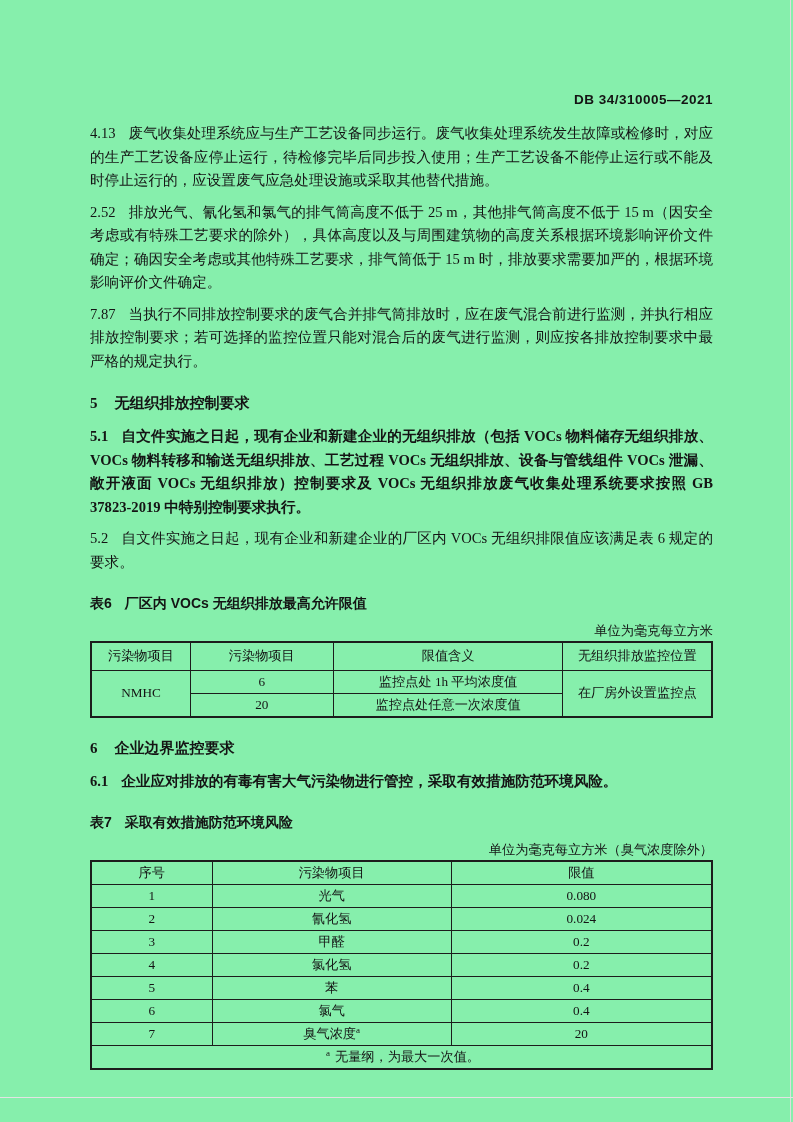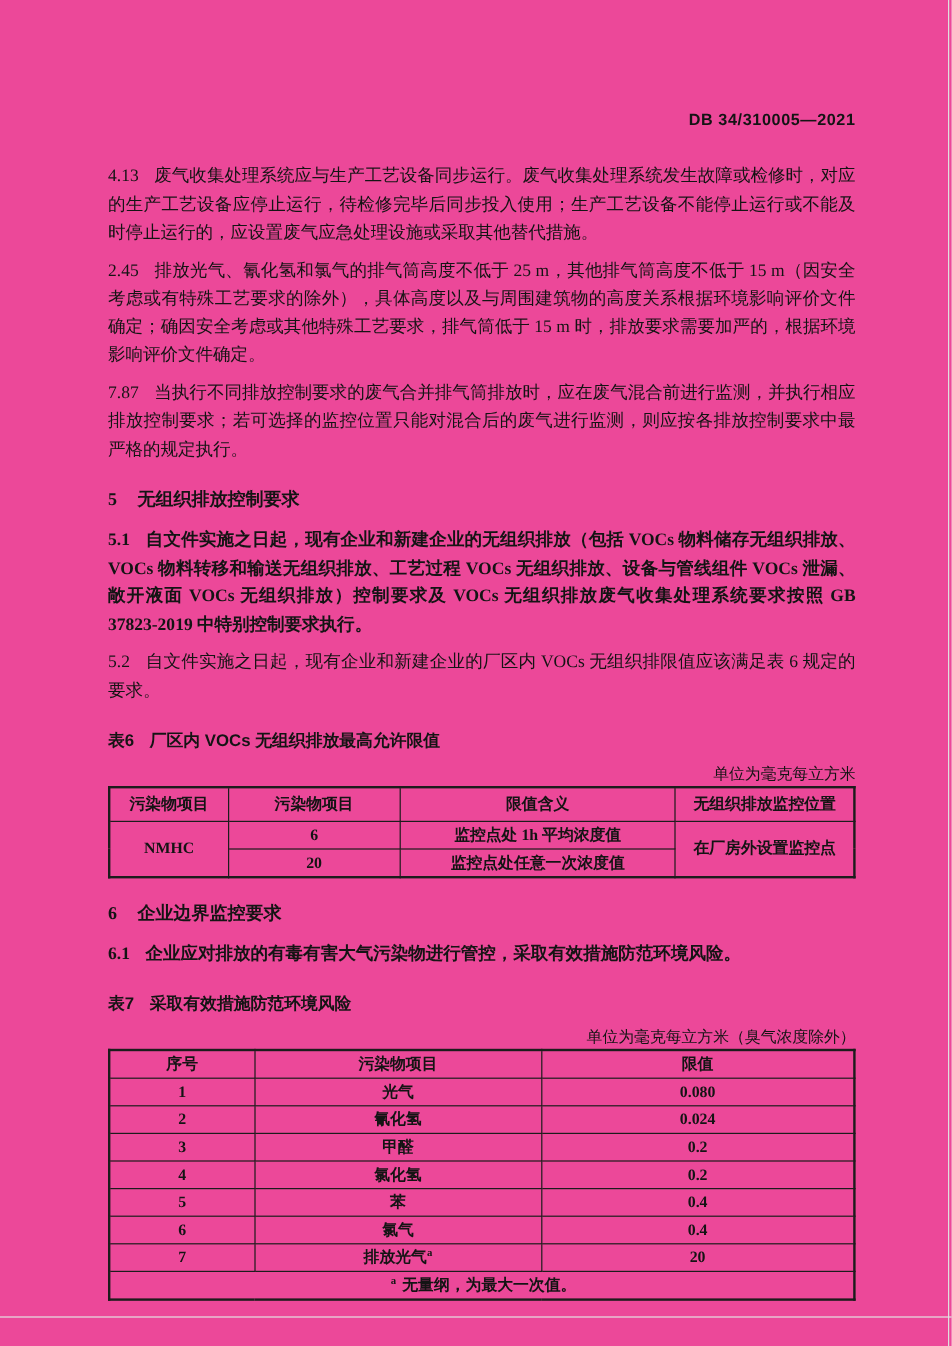--- a/index.html
+++ b/index.html
@@ -5,42 +5,42 @@
   * { box-sizing: border-box; }
   html, body { margin: 0; padding: 0; background: #ffffff; }
   body {
     width: 793px; height: 1122px; overflow: hidden;
     font-family: "Liberation Serif", "DejaVu Serif", serif;
     color: #141414;
   }
   .page {
     position: relative; width: 793px; height: 1122px;
     padding: 92px 80px 0 90px;
-    background: #ec4899;
+    background: #86efac;
   }
   .scan-edge-right {
     position: absolute; top: 0; right: 2px; width: 1px; height: 100%;
     background: #dedede;
   }
   .scan-edge-bottom {
     position: absolute; left: 0; bottom: 24px; width: 100%; height: 1px;
     background: #e3e3e3;
   }
   .doc-header {
     text-align: right;
     font-family: "Liberation Sans", "DejaVu Sans", sans-serif;
     font-weight: bold; font-size: 13.5px; letter-spacing: 0.5px;
     height: 16px; line-height: 16px;
   }
   .clause {
     margin: 8px 0 0 0;
     font-size: 14.6px; line-height: 23.5px;
     text-align: justify; text-justify: inter-ideograph;
   }
-  .clause.first { margin-top: 28px; }
+  .clause.first { margin-top: 14px; }
   .clause.after-heading { margin-top: 12px; font-weight: bold; }
   .clause .num { display: inline-block; margin-right: 13px; }
   .sec-heading {
     margin: 20px 0 0 0;
     font-family: "Liberation Sans", "DejaVu Sans", sans-serif;
     font-weight: bold; font-size: 15px; line-height: 20px;
   }
   .sec-heading .num {
     font-family: "Liberation Serif", "DejaVu Serif", serif;
     display: inline-block; margin-right: 17px;
@@ -56,21 +56,21 @@
     font-size: 13.2px; line-height: 17px;
   }
   table.data-table {
     width: 100%; border-collapse: collapse;
     font-size: 13.2px; color: #141414;
     border: 2px solid #1c1c1c;
   }
   table.data-table th, table.data-table td {
     border: 1px solid #1c1c1c;
     text-align: center; vertical-align: middle;
-    font-weight: bold; padding: 2px 4px;
+    font-weight: normal; padding: 2px 4px;
   }
   table.t6 th { height: 28px; }
   table.t6 td { height: 23px; }
   table.t7 th { height: 23px; }
   table.t7 td { height: 21px; }
   td.footnote-cell {
     text-align: left; padding-left: 7px !important;
     height: 23px;
   }
   sup.fn-sup { font-size: 9px; line-height: 0; }
@@ -82,21 +82,21 @@
 <div class="page">
   <div class="scan-edge-right"></div>
   <div class="scan-edge-bottom"></div>
 
   <div class="doc-header">
     <span>DB 34/310005—2021</span>
   </div>
 
   <p class="clause first"><span class="num">4.13</span><span>废气收集处理系统应与生产工艺设备同步运行。废气收集处理系统发生故障或检修时，对应的生产工艺设备应停止运行，待检修完毕后同步投入使用；生产工艺设备不能停止运行或不能及时停止运行的，应设置废气应急处理设施或采取其他替代措施。</span></p>
 
-  <p class="clause"><span class="num">2.45</span><span>排放光气、氰化氢和氯气的排气筒高度不低于 25 m，其他排气筒高度不低于 15 m（因安全考虑或有特殊工艺要求的除外），具体高度以及与周围建筑物的高度关系根据环境影响评价文件确定；确因安全考虑或其他特殊工艺要求，排气筒低于 15 m 时，排放要求需要加严的，根据环境影响评价文件确定。</span></p>
+  <p class="clause"><span class="num">2.52</span><span>排放光气、氰化氢和氯气的排气筒高度不低于 25 m，其他排气筒高度不低于 15 m（因安全考虑或有特殊工艺要求的除外），具体高度以及与周围建筑物的高度关系根据环境影响评价文件确定；确因安全考虑或其他特殊工艺要求，排气筒低于 15 m 时，排放要求需要加严的，根据环境影响评价文件确定。</span></p>
 
   <p class="clause"><span class="num">7.87</span><span>当执行不同排放控制要求的废气合并排气筒排放时，应在废气混合前进行监测，并执行相应排放控制要求；若可选择的监控位置只能对混合后的废气进行监测，则应按各排放控制要求中最严格的规定执行。</span></p>
 
   <div class="sec-heading"><span class="num">5</span><span>无组织排放控制要求</span></div>
 
   <p class="clause after-heading"><span class="num">5.1</span><span>自文件实施之日起，现有企业和新建企业的无组织排放（包括 VOCs 物料储存无组织排放、VOCs 物料转移和输送无组织排放、工艺过程 VOCs 无组织排放、设备与管线组件 VOCs 泄漏、敞开液面 VOCs 无组织排放）控制要求及 VOCs 无组织排放废气收集处理系统要求按照 GB 37823-2019 中特别控制要求执行。</span></p>
 
   <p class="clause"><span class="num">5.2</span><span>自文件实施之日起，现有企业和新建企业的厂区内 VOCs 无组织排限值应该满足表 6 规定的要求。</span></p>
 
   <div class="tbl-caption"><span class="cap-label">表6</span><span>厂区内 VOCs 无组织排放最高允许限值</span></div>
@@ -176,21 +176,21 @@
       <td>苯</td>
       <td>0.4</td>
     </tr>
     <tr>
       <td>6</td>
       <td>氯气</td>
       <td>0.4</td>
     </tr>
     <tr>
       <td>7</td>
-      <td><span>排放光气</span><sup class="fn-sup">a</sup></td>
+      <td><span>臭气浓度</span><sup class="fn-sup">a</sup></td>
       <td>20</td>
     </tr>
     <tr>
       <td colspan="3" class="footnote-cell"><sup class="fn-sup">a</sup><span class="fn-gap"></span><span>无量纲，为最大一次值。</span></td>
     </tr>
   </tbody>
     </table>
 
 </div>
 

